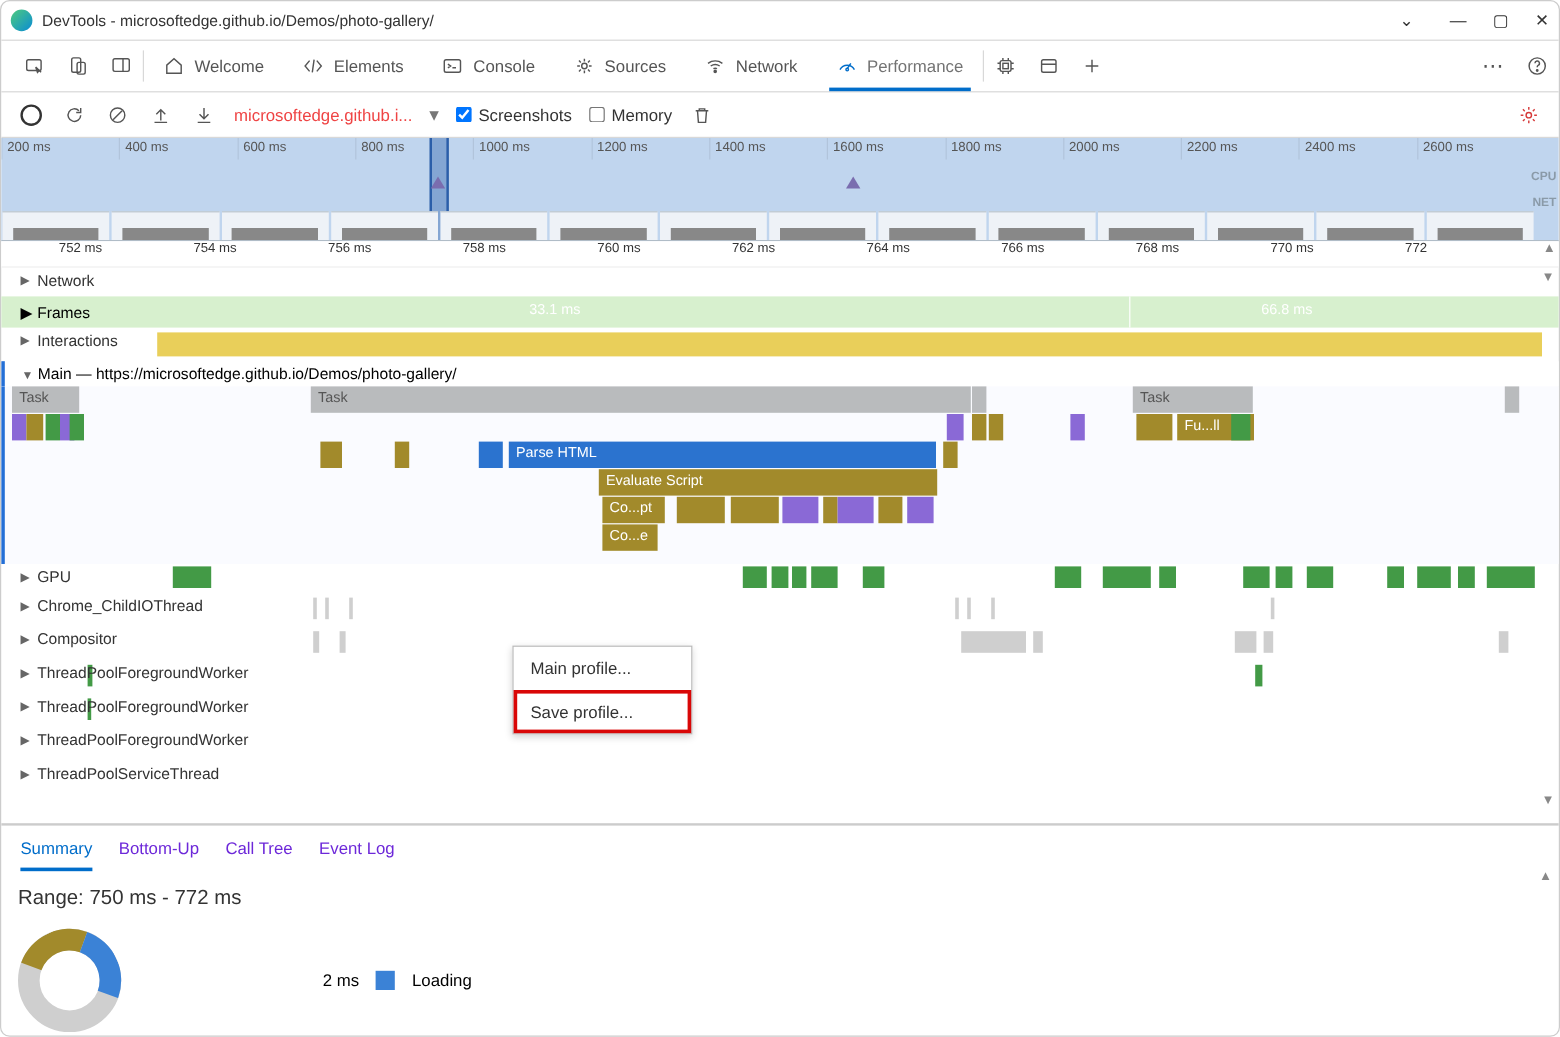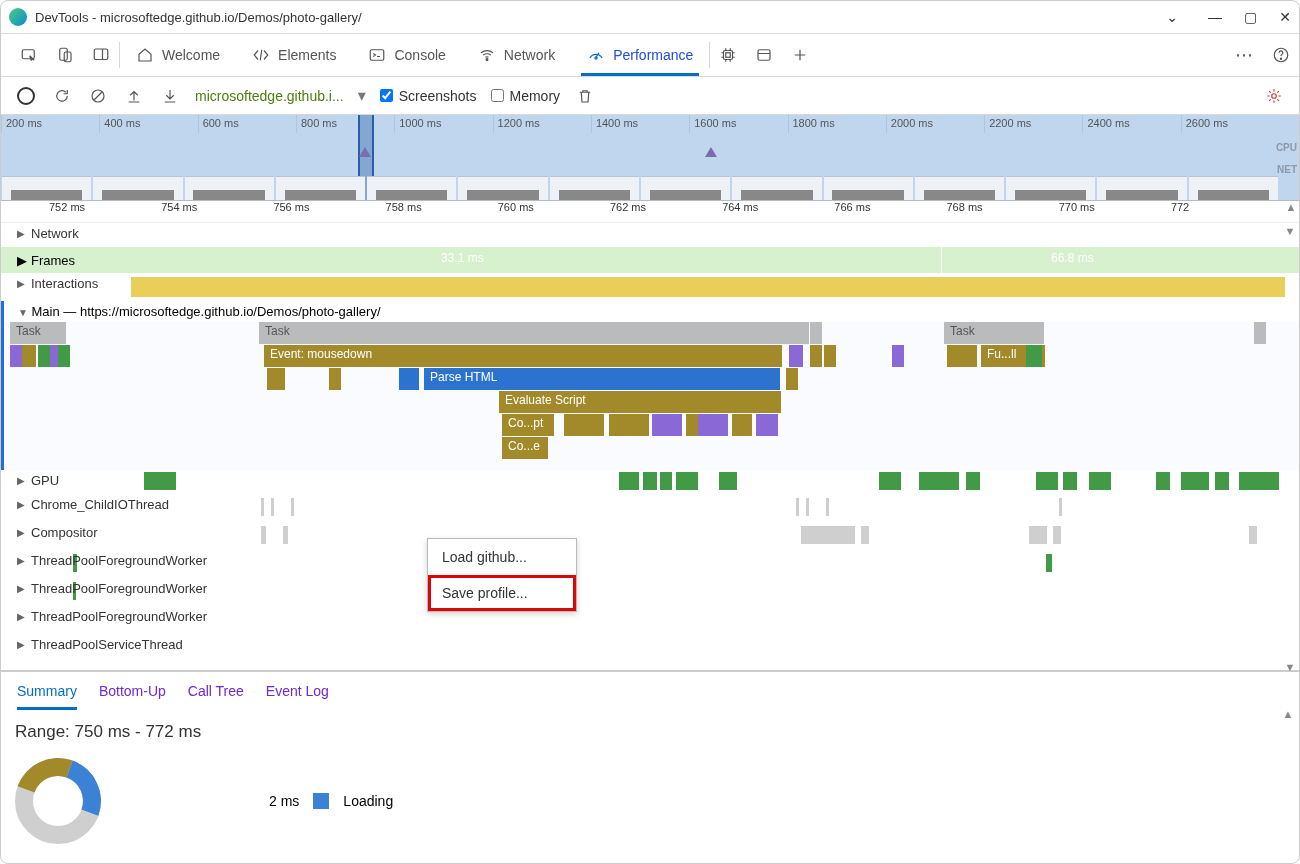--- a/index.html
+++ b/index.html
@@ -9,32 +9,32 @@
 .titlebar { height: 32px; display: flex; align-items: center; padding: 0 8px; }
 .titlebar .logo { width: 18px; height: 18px; background: linear-gradient(135deg,#4ecb7e,#0a8cd4); border-radius: 50%; margin-right: 8px; }
 .titlebar .title { font-size: 13px; color: #333; flex: 1; }
 .titlebar .winbtns { display: flex; gap: 22px; align-items: center; }
 .titlebar .winbtns span { font-size: 14px; color: #333; cursor: default; }
 .titlebar .chev { font-size: 14px; margin-right: 30px; color: #333; }
 
 
 .maintabs { height: 44px; border-top: 1px solid #d8d8d8; border-bottom: 1px solid #d8d8d8; display: flex; align-items: center; padding-left: 10px; }
 .mt-item { display: flex; align-items: center; gap: 8px; padding: 0 16px; height: 100%; font-size: 14px; color: #555; position: relative; cursor: default; }
-.mt-item.active { color: #1d4ed8; }
+.mt-item.active { color: #737373; }
 .mt-item.active::after { content:""; position:absolute; bottom:0; left:10px; right:10px; height:3px; background:#006dca; }
 .mt-sep { width: 1px; height: 26px; background: #d8d8d8; }
 .maintabs .spacer { flex:1; }
 .mt-iconbtn { width: 36px; height: 36px; display:flex; align-items:center; justify-content:center; color:#555; font-size:18px; }
 .mt-iconbtn.dots { letter-spacing: 2px; }
 
 
 .toolbar { height: 38px; display:flex; align-items:center; gap: 14px; padding: 0 14px; border-bottom: 1px solid #d8d8d8; }
 .tb-ico { width:22px; height:22px; display:flex; align-items:center; justify-content:center; color:#444; font-size:16px; }
 .tb-ico.record::before { content:""; width:14px; height:14px; border:2px solid #333; border-radius:50%; display:block;}
-.toolbar .url { color:#4d7c0f; font-size:14px;text-align:right; }
+.toolbar .url { color:#ef4444; font-size:14px;text-align:right; }
 .toolbar .cb { display:flex; align-items:center; gap:6px; font-size:14px; color:#333;}
 .toolbar .flex1 { flex:1;}
 .toolbar .gear { color:#d63a3a; font-size:18px; }
 
 
 .overview { position:relative; height: 86px; background:#c0d5ee; border-bottom:1px solid #b0bcc7; }
 .ov-ticks { position:absolute; top:0; left:0; right:20px; height:18px; display:flex; font-size:11px; color:#555;}
 .ov-ticks .tick { flex:1; padding-top:2px; text-align:left; padding-left:4px; border-left:1px solid rgba(0,0,0,0.08); }
 .ov-labels { position:absolute; right:2px; top:22px; font-size:10px; color:#8a9aa8; text-align:right; line-height:22px; font-weight:bold;}
 .ov-marker { position:absolute; top:0; bottom:0; width:3px; background:#2b5ea9; }
@@ -78,21 +78,21 @@
 .thread-row { height: 28px; position:relative;}
 .thread-row .tb { position:absolute; top:4px; height:18px; background:#cfcfcf;}
 .thread-row .tg { position:absolute; top:4px; height:18px; background:#439a46;}
 
 
 .ctxmenu { position:absolute; left:426px; top:537px; width:150px; background:#fff; border:1px solid #bbb; box-shadow:0 2px 6px rgba(0,0,0,.18); z-index:50;}
 .ctxmenu .item { padding: 10px 14px; font-size:14px; color:#333; }
 .ctxmenu .item.hilite { outline: 3px solid #d90707; outline-offset:-3px; }
 
 
-.bottom-tabs { border-top:2px solid #ccc; height: 40px; display:flex; align-items:center; gap: 22px; padding: 0 16px; margin-top: 8px;}
+.bottom-tabs { border-top:2px solid #ccc; height: 40px; display:flex; align-items:center; gap: 22px; padding: 0 16px; margin-top: 24px;}
 .bottom-tabs .btab { font-size:14px; color:#6d28d9; height:100%; display:flex; align-items:center; position:relative;}
 .bottom-tabs .btab.active { color:#006dca; }
 .bottom-tabs .btab.active::after { content:""; position:absolute; bottom:0; left:0; right:0; height:3px; background:#006dca;}
 
 
 .summary { padding: 12px 14px; position:relative;}
 .summary .range { font-size:17px; color:#333; margin-bottom: 16px;}
 .summary .row { display:flex; align-items:center; gap:14px; font-size:14px;}
 .donut { width:86px; height:86px; border-radius:50%; border:18px solid #cfcfcf; position:relative; }
 .donut::before { content:""; position:absolute; inset:-18px; border-radius:50%; border:18px solid transparent; border-top-color:#a28a2b; border-right-color:#3b82d6; transform: rotate(-25deg);}
@@ -147,20 +147,27 @@
         <path d="M8 6 L3 12 L8 18 M16 6 L21 12 L16 18 M13 5 L11 19"></path>
       </svg>
     <span>Elements</span>
   </div>
   <div class="mt-item">
     <svg class="icon" viewBox="0 0 24 24">
         <rect x="3" y="5" width="18" height="14" rx="2"></rect>
         <path d="M7 10 L10 12 L7 14 M12 14 L16 14"></path>
       </svg>
     <span>Console</span>
+  </div>
+  <div class="mt-item">
+    <svg class="icon" viewBox="0 0 24 24">
+        <circle cx="12" cy="12" r="3"></circle>
+        <path d="M4 12h3M17 12h3M12 4v3M12 17v3M6 6l2 2M16 16l2 2M18 6l-2 2M8 16l-2 2"></path>
+      </svg>
+    <span>Sources</span>
   </div>
   <div class="mt-item">
     <svg class="icon" viewBox="0 0 24 24">
         <path d="M4 9a14 14 0 0 1 16 0 M7 12a9 9 0 0 1 10 0 M10 15a4 4 0 0 1 4 0"></path>
         <circle cx="12" cy="18" r="1.2" fill="#555"></circle>
       </svg>
     <span>Network</span>
   </div>
   <div class="mt-item active">
     <svg class="icon" viewBox="0 0 24 24" style="stroke:#006dca">
@@ -342,21 +349,20 @@
     <div class="flame-bar c-gray" style="left:255px; width:550px; top:0">Task</div>
     <div class="flame-bar c-gray" style="left:806px; width:6px; top:0"></div>
     <div class="flame-bar c-gray" style="left:940px; width:100px; top:0">Task</div>
     <div class="flame-bar c-gray" style="left:1250px; width:8px; top:0"></div>
 
     <div class="flame-bar c-purple" style="left:6px; width:10px; top:23px"></div>
     <div class="flame-bar c-olive" style="left:18px; width:14px; top:23px"></div>
     <div class="flame-bar c-green" style="left:34px; width:10px; top:23px"></div>
     <div class="flame-bar c-purple" style="left:46px; width:6px; top:23px"></div>
     <div class="flame-bar c-green" style="left:54px; width:12px; top:23px"></div>
-    <div class="flame-bar c-olive" style="left:260px; width:518px; top:23px">Event: mousedown</div>
     <div class="flame-bar c-purple" style="left:785px; width:14px; top:23px"></div>
     <div class="flame-bar c-olive" style="left:806px; width:6px; top:23px"></div>
     <div class="flame-bar c-olive" style="left:820px; width:12px; top:23px"></div>
     <div class="flame-bar c-purple" style="left:888px; width:6px; top:23px"></div>
     <div class="flame-bar c-olive" style="left:943px; width:30px; top:23px"></div>
     <div class="flame-bar c-olive" style="left:977px; width:64px; top:23px">Fu...ll</div>
     <div class="flame-bar c-green" style="left:1022px; width:16px; top:23px"></div>
 
     <div class="flame-bar c-olive" style="left:263px; width:18px; top:46px"></div>
     <div class="flame-bar c-olive" style="left:325px; width:5px; top:46px"></div>
@@ -454,21 +460,21 @@
     <div class="label">
         <span class="tri">▶</span>
         <span>ThreadPoolServiceThread</span>
       </div>
   </div>
 
   <div class="scroll-arrows" style="top:460px">▼</div>
 </div>
 
 <div class="ctxmenu">
-  <div class="item">Load github...</div>
+  <div class="item">Main profile...</div>
   <div class="item hilite">Save profile...</div>
 </div>
 
 <div class="bottom-tabs">
   <div class="btab active">Summary</div>
   <div class="btab">Bottom-Up</div>
   <div class="btab">Call Tree</div>
   <div class="btab">Event Log</div>
 </div>
 

